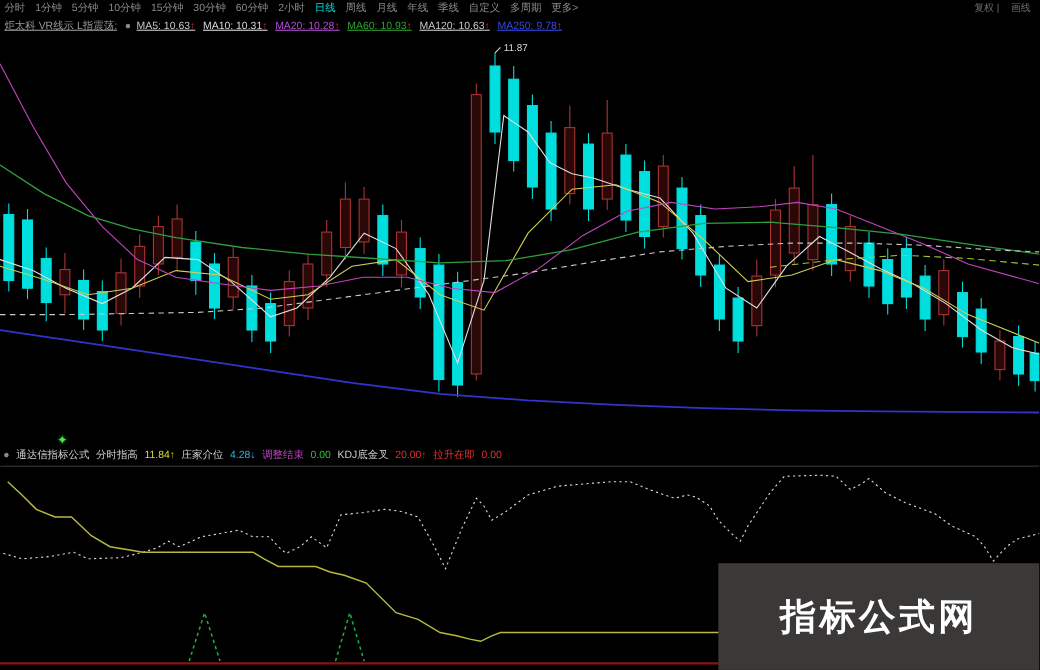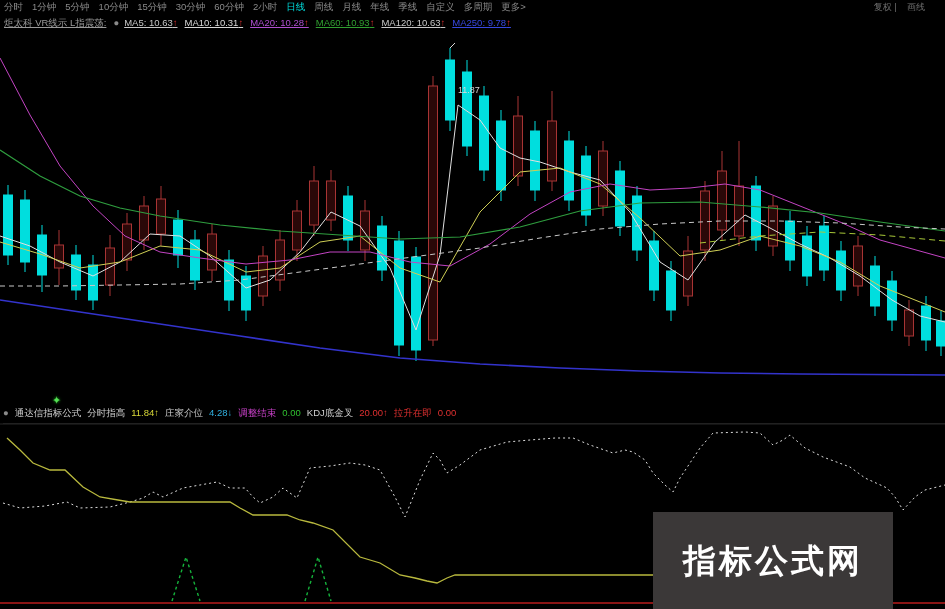--- a/index.html
+++ b/index.html
@@ -2,33 +2,33 @@
 <html><head>
 <meta charset="utf-8">
 <style>
   html,body{margin:0;padding:0;background:#000;}
   body{width:945px;height:609px;position:relative;overflow:hidden;
        font-family:"Liberation Sans","DejaVu Sans",sans-serif;}
   .row{position:absolute;left:0;width:945px;white-space:nowrap;}
   #period-row{top:1px;left:4px;font-size:9.5px;color:#8a8a8a;}
   #period-row .p{display:inline-block;margin-right:9px;cursor:pointer;}
   #period-row .p.active{color:#00dcdc;text-align:right;}
-  #toolbar-right{position:absolute;top:1px;right:20px;font-size:9px;color:#6f6f6f;}
+  #toolbar-right{position:absolute;top:1px;right:8px;font-size:9px;color:#6f6f6f;}
   #toolbar-right span{margin-left:8px;}
   #ma-row{top:17px;left:4px;font-size:9.5px;color:#9a9a9a;}
   #ma-row .seg{margin-right:7px;text-decoration:underline;}
   #ma-row .eye{color:#8a8a8a;margin-right:5px;}
   #indicator-row{top:407px;left:3px;font-size:9.5px;border-bottom:1px solid #1d1d1d;
                  padding-bottom:3px;}
   #indicator-row .seg{margin-right:6px;}
   #chart-svg{position:absolute;top:0;left:0;z-index:1;}
-  #high-label{position:absolute;top:38px;left:458px;font-size:9px;color:#d8d8d8;z-index:2;margin-top:47px;}
+  #high-label{position:absolute;top:38px;left:458px;font-size:9px;color:#d8d8d8;z-index:2;}
   #sparkle{position:absolute;top:394px;left:52px;color:#55e055;font-size:11px;z-index:2;
            text-shadow:0 0 3px #2c2;}
-  #watermark{position:absolute;left:653px;top:512px;width:240px;height:97px;
+  #watermark{position:absolute;left:653px;top:512px;width:292px;height:97px;
              background:#3b3838;z-index:5;display:flex;flex-direction:column;
              align-items:center;justify-content:center;}
   #watermark .wm-title{color:#ffffff;font-size:33px;font-weight:bold;letter-spacing:3px;
                        line-height:1.15;}
   #watermark .wm-url{color:#d6d6d6;font-size:25px;letter-spacing:1px;}
 </style>
 </head>
 <body>
 
 <svg id="chart-svg" width="945" height="609">

